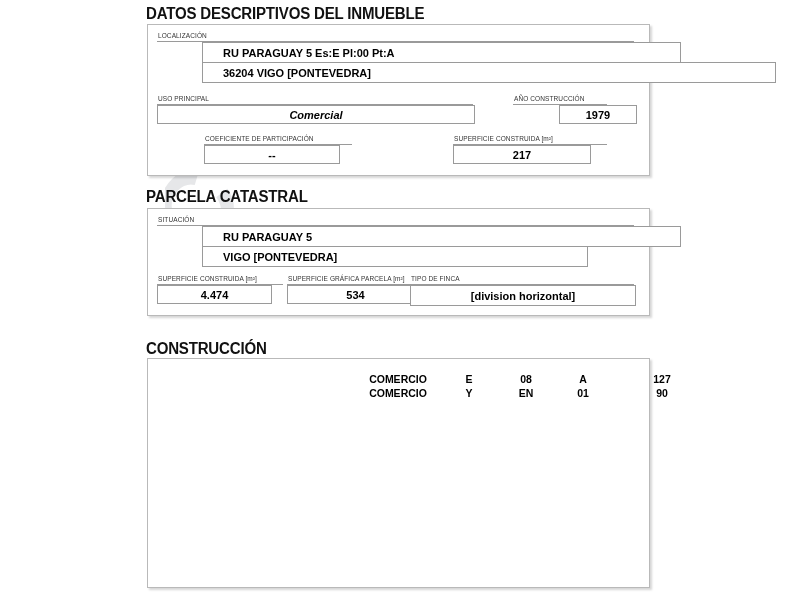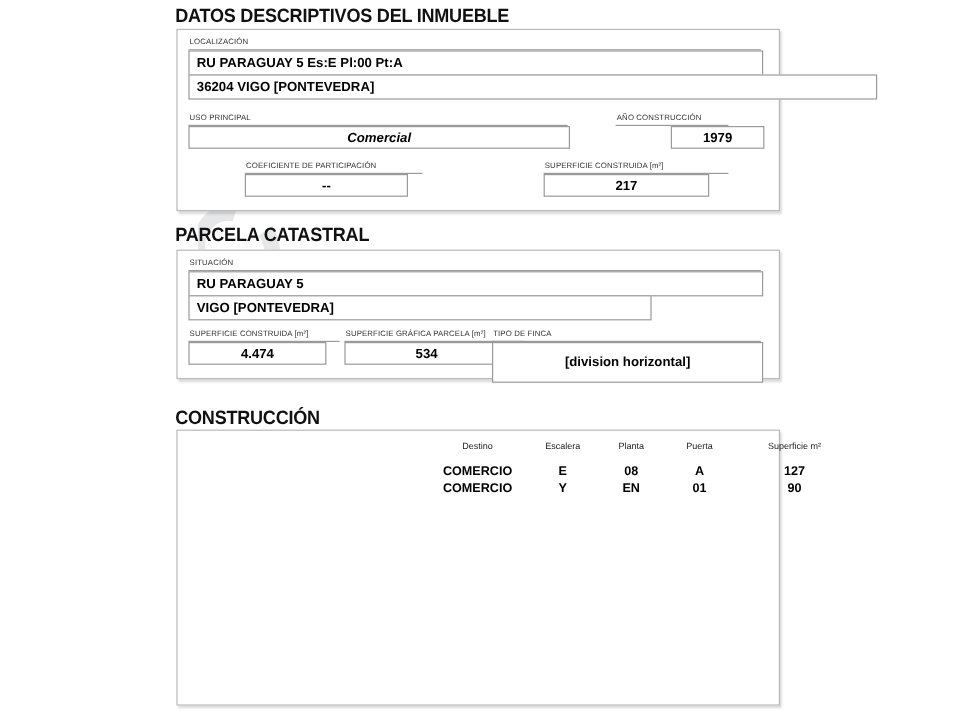--- a/index.html
+++ b/index.html
@@ -107,21 +107,21 @@
     border: 1px solid #9a9a9a;
     background: #ffffff;
     font-family: "Liberation Sans", sans-serif;
     font-weight: bold;
     font-size: 11px;
     color: #000000;
     display: flex;
     align-items: center;
     white-space: nowrap;
   }
-  .field-box.left  { justify-content: flex-start; padding-left: 6px; }
+  .field-box.left  { justify-content: flex-start; padding-left: 20px; margin-left: 45px; }
   .field-box.center{ justify-content: center; }
 
   
   .ctable {
     position: absolute;
     z-index: 12;
   }
   .ctable-head, .ctable-row {
     position: relative;
     height: 14px;
@@ -199,37 +199,30 @@
       <div class="field-box center" style="left:0px; top:10px; width:115px; height:19px;">4.474</div>
     </div>
 
     <div class="field" style="left:139px; top:66px; width:152px;">
       <div class="field-label" style="width:149px;">SUPERFICIE GRÁFICA PARCELA [m²]</div>
       <div class="field-box center" style="left:0px; top:10px; width:137px; height:19px;">534</div>
     </div>
 
     <div class="field" style="left:262px; top:66px; width:226px;">
       <div class="field-label" style="width:223px;">TIPO DE FINCA</div>
-      <div class="field-box center" style="left:0px; top:10px; width:226px; height:34px;">[division horizontal]</div>
+      <div class="field-box center" style="left:0px; top:10px; width:226px; height:21px;">[division horizontal]</div>
     </div>
   </div>
 
   <div class="section-title" style="left:146px; top:340px;">CONSTRUCCIÓN</div>
 
   <div class="panel" style="left:147px; top:358px; width:501px; height:228px;">
 
     <div class="ctable" style="left:0px; top:8px; width:501px;">
 
-      <div class="ctable-head">
-        <div class="cell" style="left:202px; width:96px;">Destino</div>
-        <div class="cell" style="left:273px; width:96px;">Escalera</div>
-        <div class="cell" style="left:330px; width:96px;">Planta</div>
-        <div class="cell" style="left:387px; width:96px;">Puerta</div>
-        <div class="cell" style="left:462px; width:104px;">Superficie m²</div>
-      </div>
 
       <div class="ctable-row" style="margin-top:6px;">
         <div class="cell" style="left:202px; width:96px;">COMERCIO</div>
         <div class="cell" style="left:273px; width:96px;">E</div>
         <div class="cell" style="left:330px; width:96px;">08</div>
         <div class="cell" style="left:387px; width:96px;">A</div>
         <div class="cell" style="left:462px; width:104px;">127</div>
       </div>
 
       <div class="ctable-row">

